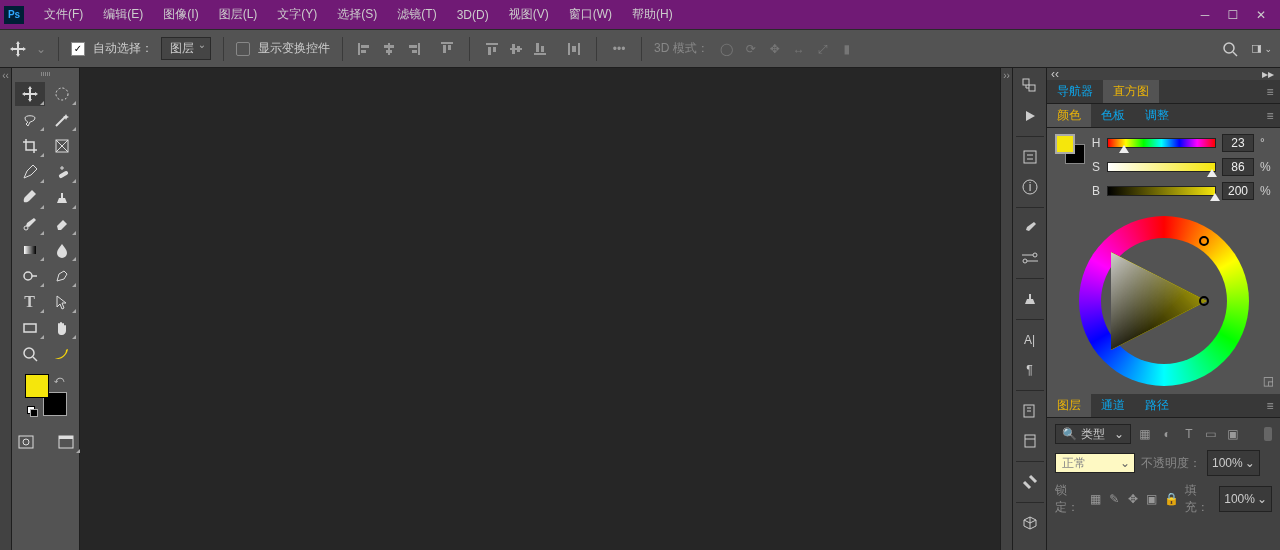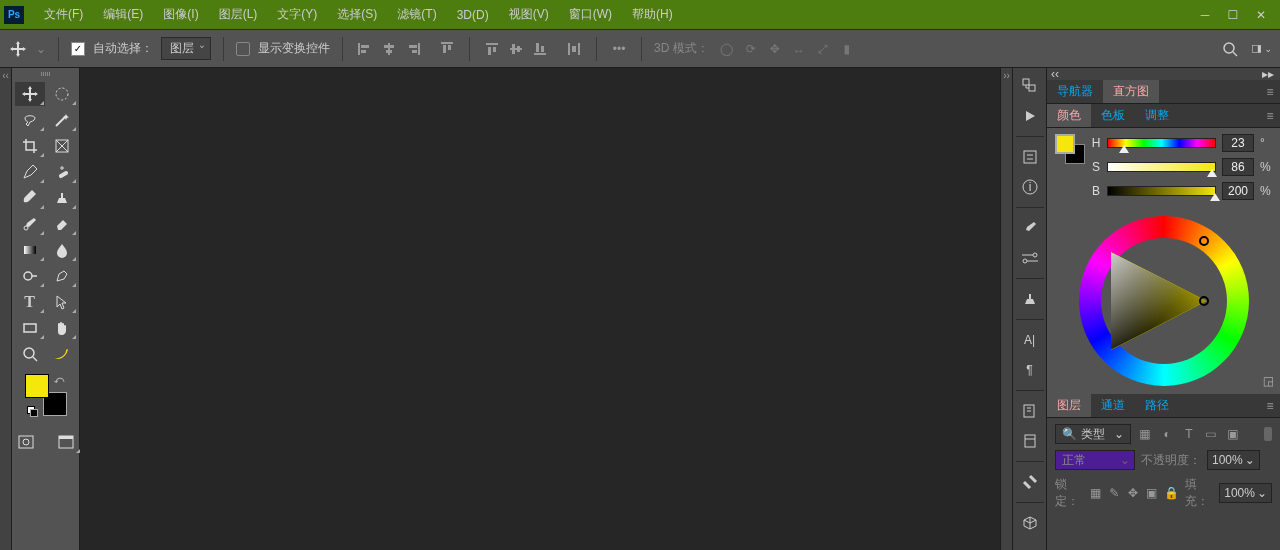--- a/index.html
+++ b/index.html
@@ -1,17 +1,17 @@
 <!DOCTYPE html>
 <html><head>
 <meta charset="utf-8">
 <style>
 *{box-sizing:border-box;margin:0;padding:0;font-family:"Microsoft YaHei",sans-serif;font-size:12px;color:#ccc;user-select:none}
 body{width:1280px;height:550px;background:#535353;overflow:hidden}
-.menubar{height:30px;background:#4d7c0f;display:flex;align-items:center;padding:0 4px;border-bottom:1px solid #2a2a2a}
+.menubar{height:30px;background:#701a75;display:flex;align-items:center;padding:0 4px;border-bottom:1px solid #2a2a2a}
 .ps-logo{width:20px;height:18px;background:#001e36;color:#31a8ff;font-weight:bold;display:flex;align-items:center;justify-content:center;font-size:10px;margin-right:10px}
 .menu-item{padding:0 10px;cursor:pointer}
 .win-controls{margin-left:auto;display:flex;gap:14px;padding-right:8px}
 .win-btn{width:14px;height:14px;display:flex;align-items:center;justify-content:center;cursor:pointer;color:#ccc}
 .options-bar{height:38px;background:#535353;display:flex;align-items:center;padding:0 8px;border-bottom:1px solid #1e1e1e;gap:8px}
 .opt-tool{width:20px;height:20px;display:flex;align-items:center;justify-content:center}
 .opt-sep{width:1px;height:24px;background:#3a3a3a;margin:0 4px}
 .checkbox{width:14px;height:14px;background:#fff;border:1px solid #888;display:flex;align-items:center;justify-content:center;font-size:10px;color:#000}
 .opt-select{background:#454545;border:1px solid #2a2a2a;padding:2px 16px 2px 8px;position:relative}
 .opt-select::after{content:"⌄";position:absolute;right:4px;top:1px;color:#aaa;font-size:10px}
@@ -37,21 +37,21 @@
 .tool-bottom{margin-top:14px;display:flex;gap:10px}
 .canvas{flex:1;background:#262626}
 .collapse-right{width:12px;background:#424242;border-left:1px solid #1e1e1e;display:flex;align-items:flex-start;justify-content:center;padding-top:2px;color:#999;font-size:10px}
 .iconbar{width:34px;background:#424242;border-left:1px solid #1e1e1e;display:flex;flex-direction:column;align-items:center;padding-top:4px;gap:2px}
 .iconbar .ib{width:28px;height:28px;display:flex;align-items:center;justify-content:center;color:#ccc;cursor:pointer}
 .iconbar .isep{width:28px;height:1px;background:#2a2a2a;margin:4px 0}
 .panels{width:234px;background:#424242;border-left:1px solid #1e1e1e;display:flex;flex-direction:column}
 .panel-collapse{height:12px;color:#999;font-size:10px;padding-left:4px;display:flex;align-items:center;justify-content:space-between;padding-right:6px}
 .tab-row{height:24px;background:#383838;display:flex;align-items:stretch;border-bottom:1px solid #1e1e1e}
 .tab{padding:0 10px;display:flex;align-items:center;color:#0ea5e9;cursor:pointer}
-.tab.active{background:#535353;color:#fca5a5}
+.tab.active{background:#535353;color:#eab308}
 .tab-menu{margin-left:auto;width:20px;display:flex;align-items:center;justify-content:center;color:#999;cursor:pointer}
 .color-panel{background:#535353;padding:6px 8px 10px;display:flex;gap:6px;position:relative}
 .cp-swatch{position:relative;width:30px;height:30px}
 .cp-fg{position:absolute;width:20px;height:20px;border:2px solid #aaa;left:0;top:0}
 .cp-bg{position:absolute;width:20px;height:20px;background:#000;border:1px solid #888;right:0;bottom:0}
 .sliders{flex:1;display:flex;flex-direction:column;gap:6px}
 .slider-row{display:flex;align-items:center;gap:6px}
 .slider-label{width:10px;text-align:center;color:#ddd}
 .slider-track{flex:1;height:10px;position:relative;border:1px solid #222}
 .slider-handle{position:absolute;bottom:-6px;width:0;height:0;border-left:5px solid transparent;border-right:5px solid transparent;border-bottom:8px solid #eee;transform:translateX(-50%)}
@@ -61,24 +61,24 @@
 .color-wheel{width:170px;height:170px;position:relative}
 .wheel-ring{width:170px;height:170px;border-radius:50%;background:conic-gradient(red,yellow,lime,cyan,blue,magenta,red)}
 .wheel-hole{position:absolute;left:22px;top:22px;width:126px;height:126px;border-radius:50%;background:#535353}
 .wheel-tri{position:absolute;left:32px;top:36px;width:0;height:0;border-top:49px solid transparent;border-bottom:49px solid transparent;border-left:96px solid;filter:drop-shadow(0 0 0 #000)}
 .wheel-marker{position:absolute;width:10px;height:10px;border:2px solid #000;border-radius:50%;background:transparent}
 .expand-icon{position:absolute;right:6px;bottom:6px;color:#aaa;font-size:12px}
 .layers-body{background:#424242;flex:1;padding:6px 8px;display:flex;flex-direction:column;gap:6px}
 .layer-row{display:flex;align-items:center;gap:6px}
 .layer-search{display:flex;align-items:center;gap:4px;background:#3a3a3a;border:1px solid #222;padding:2px 6px;color:#888;height:20px}
 .layer-ic{width:16px;height:16px;display:flex;align-items:center;justify-content:center;color:#999}
-.blend-select{background:#4c1d95;border:1px solid #222;padding:2px 6px;color:#888;flex:1;position:relative;height:20px;display:flex;align-items:center}
+.blend-select{background:#fef9c3;border:1px solid #222;padding:2px 6px;color:#888;flex:1;position:relative;height:20px;display:flex;align-items:center}
 .blend-select::after{content:"⌄";position:absolute;right:4px;color:#666}
 .lbl{color:#888}
-.pct{background:#3a3a3a;border:1px solid #222;padding:1px 4px;color:#777;font-size:11px;height:20px;display:flex;align-items:center}
+.pct{background:#3a3a3a;border:1px solid #222;padding:1px 4px;color:#777;font-size:11px;height:26px;display:flex;align-items:center}
 svg{pointer-events:none}
 </style>
 </head>
 <body>
 
 <div class="menubar">
   <div class="ps-logo">Ps</div>
   <div class="menu-item">文件(F)</div>
   <div class="menu-item">编辑(E)</div>
   <div class="menu-item">图像(I)</div>

